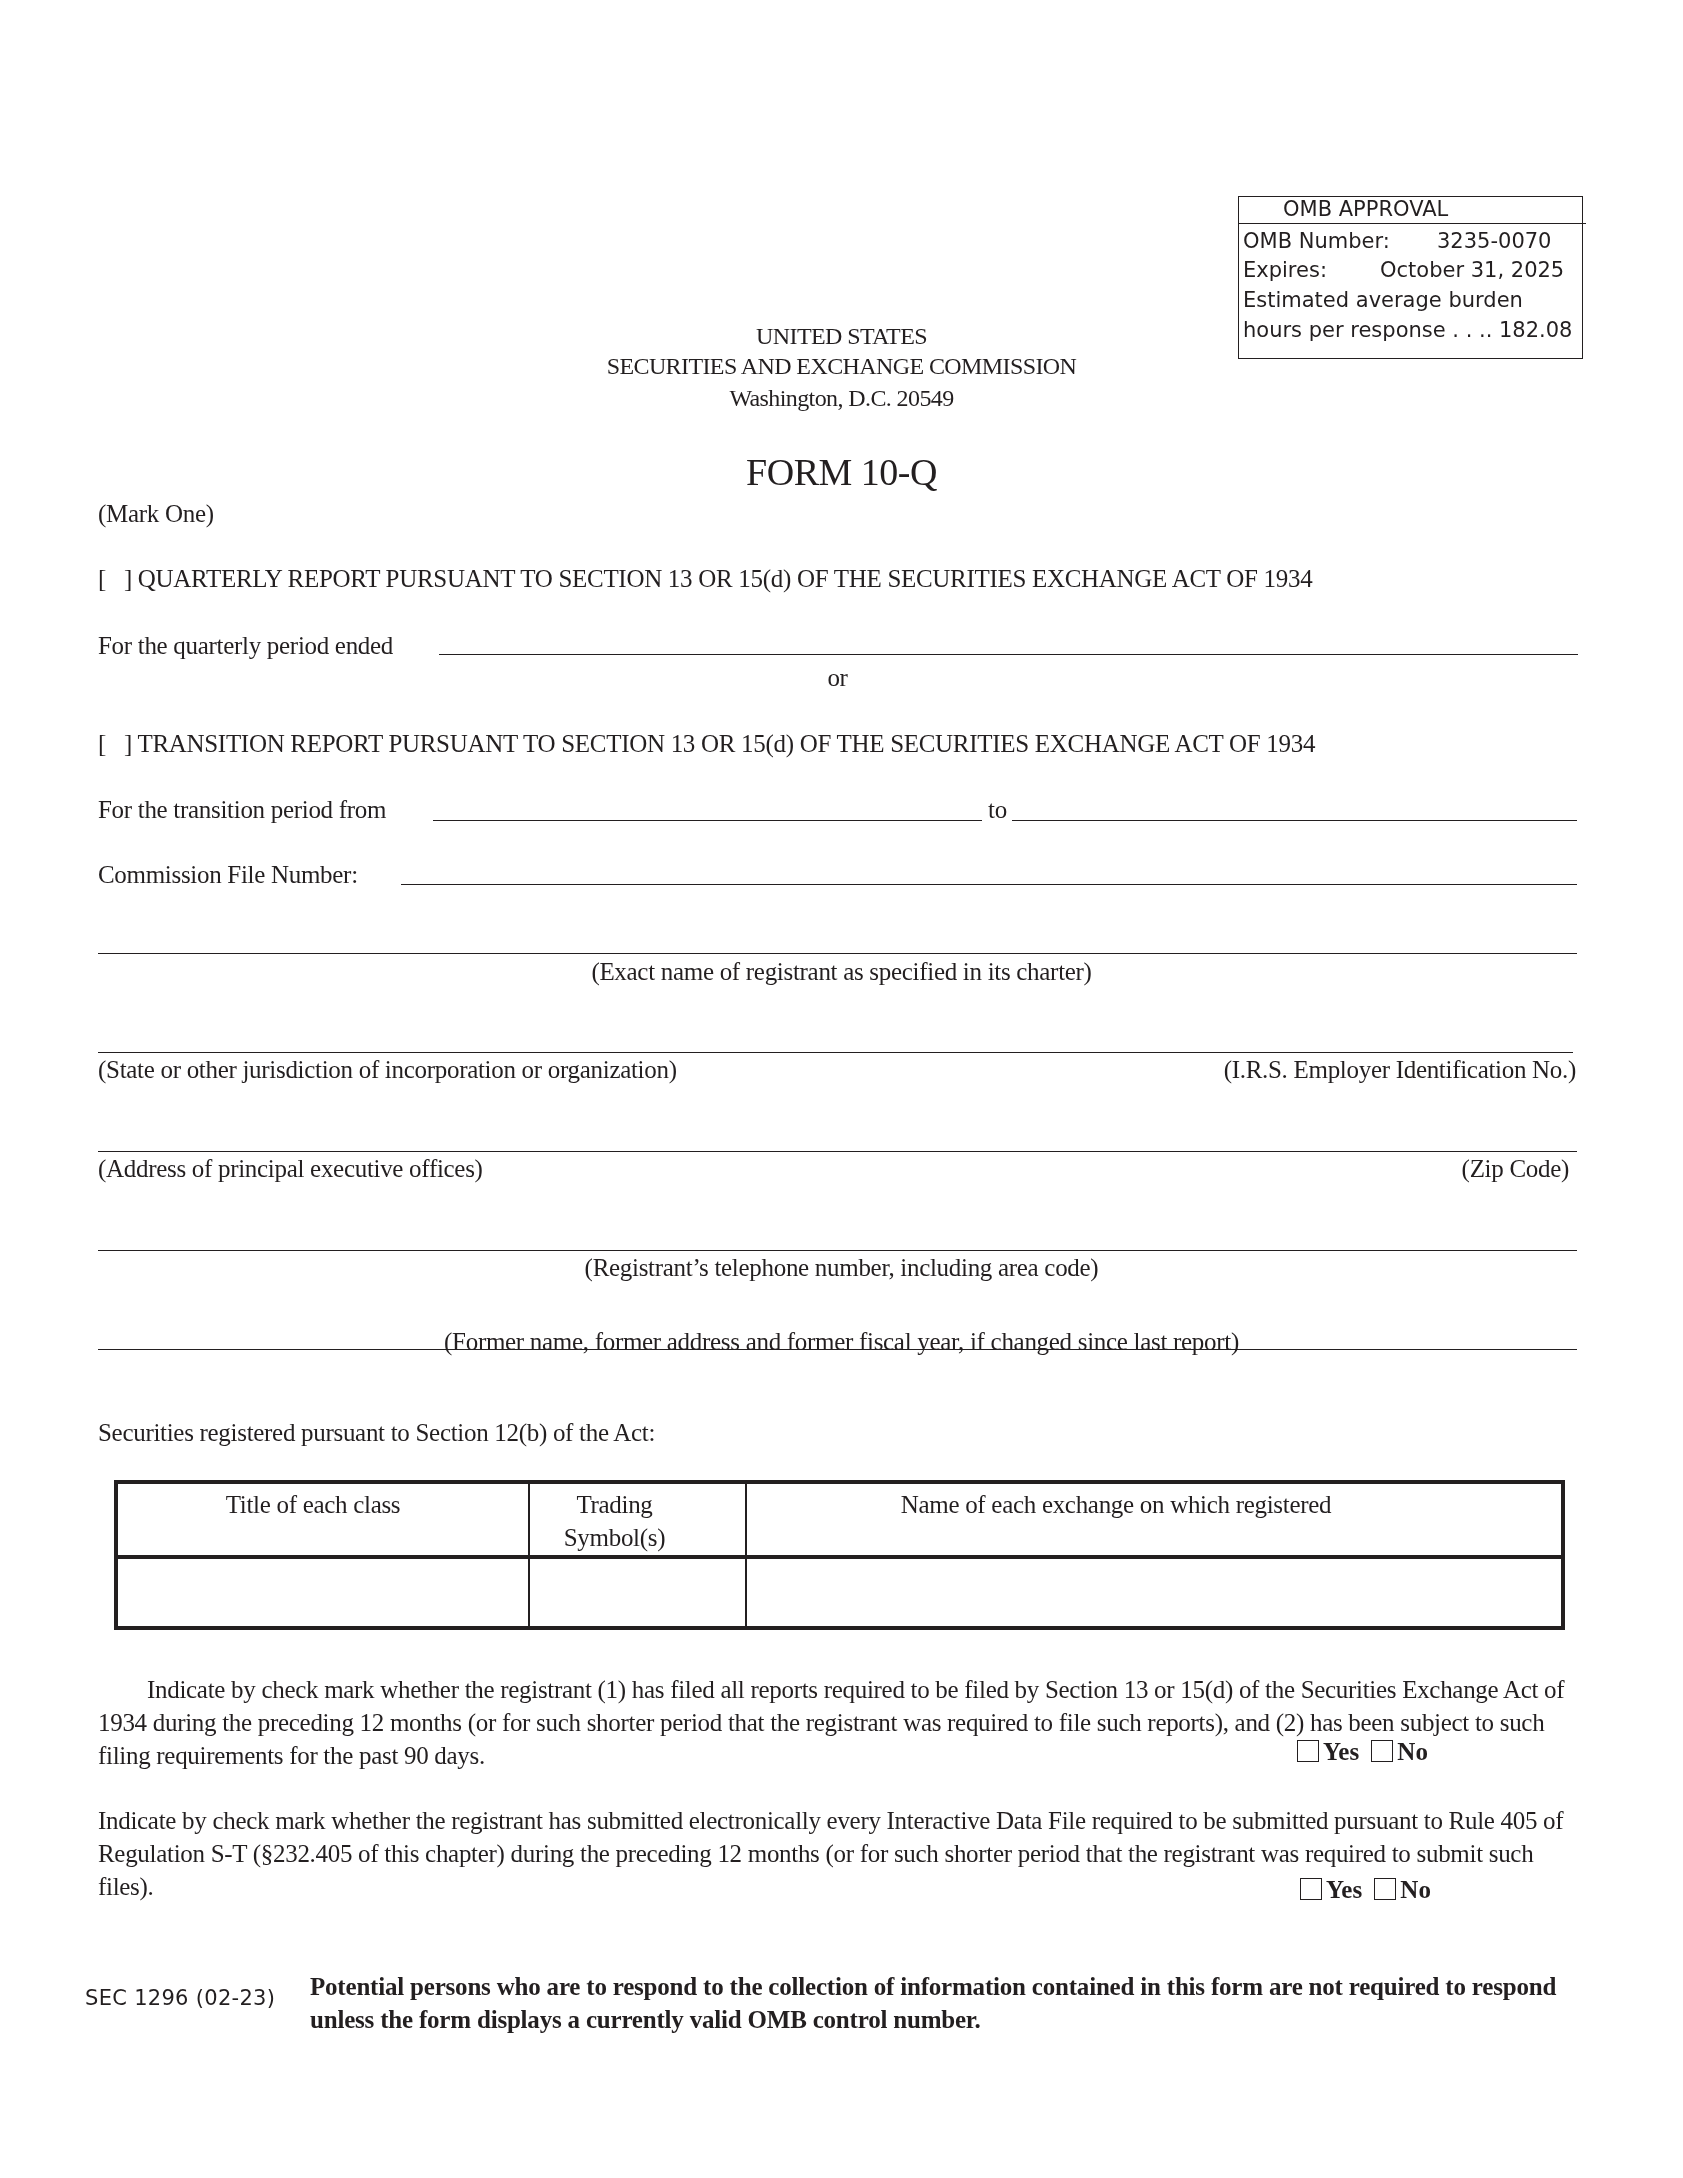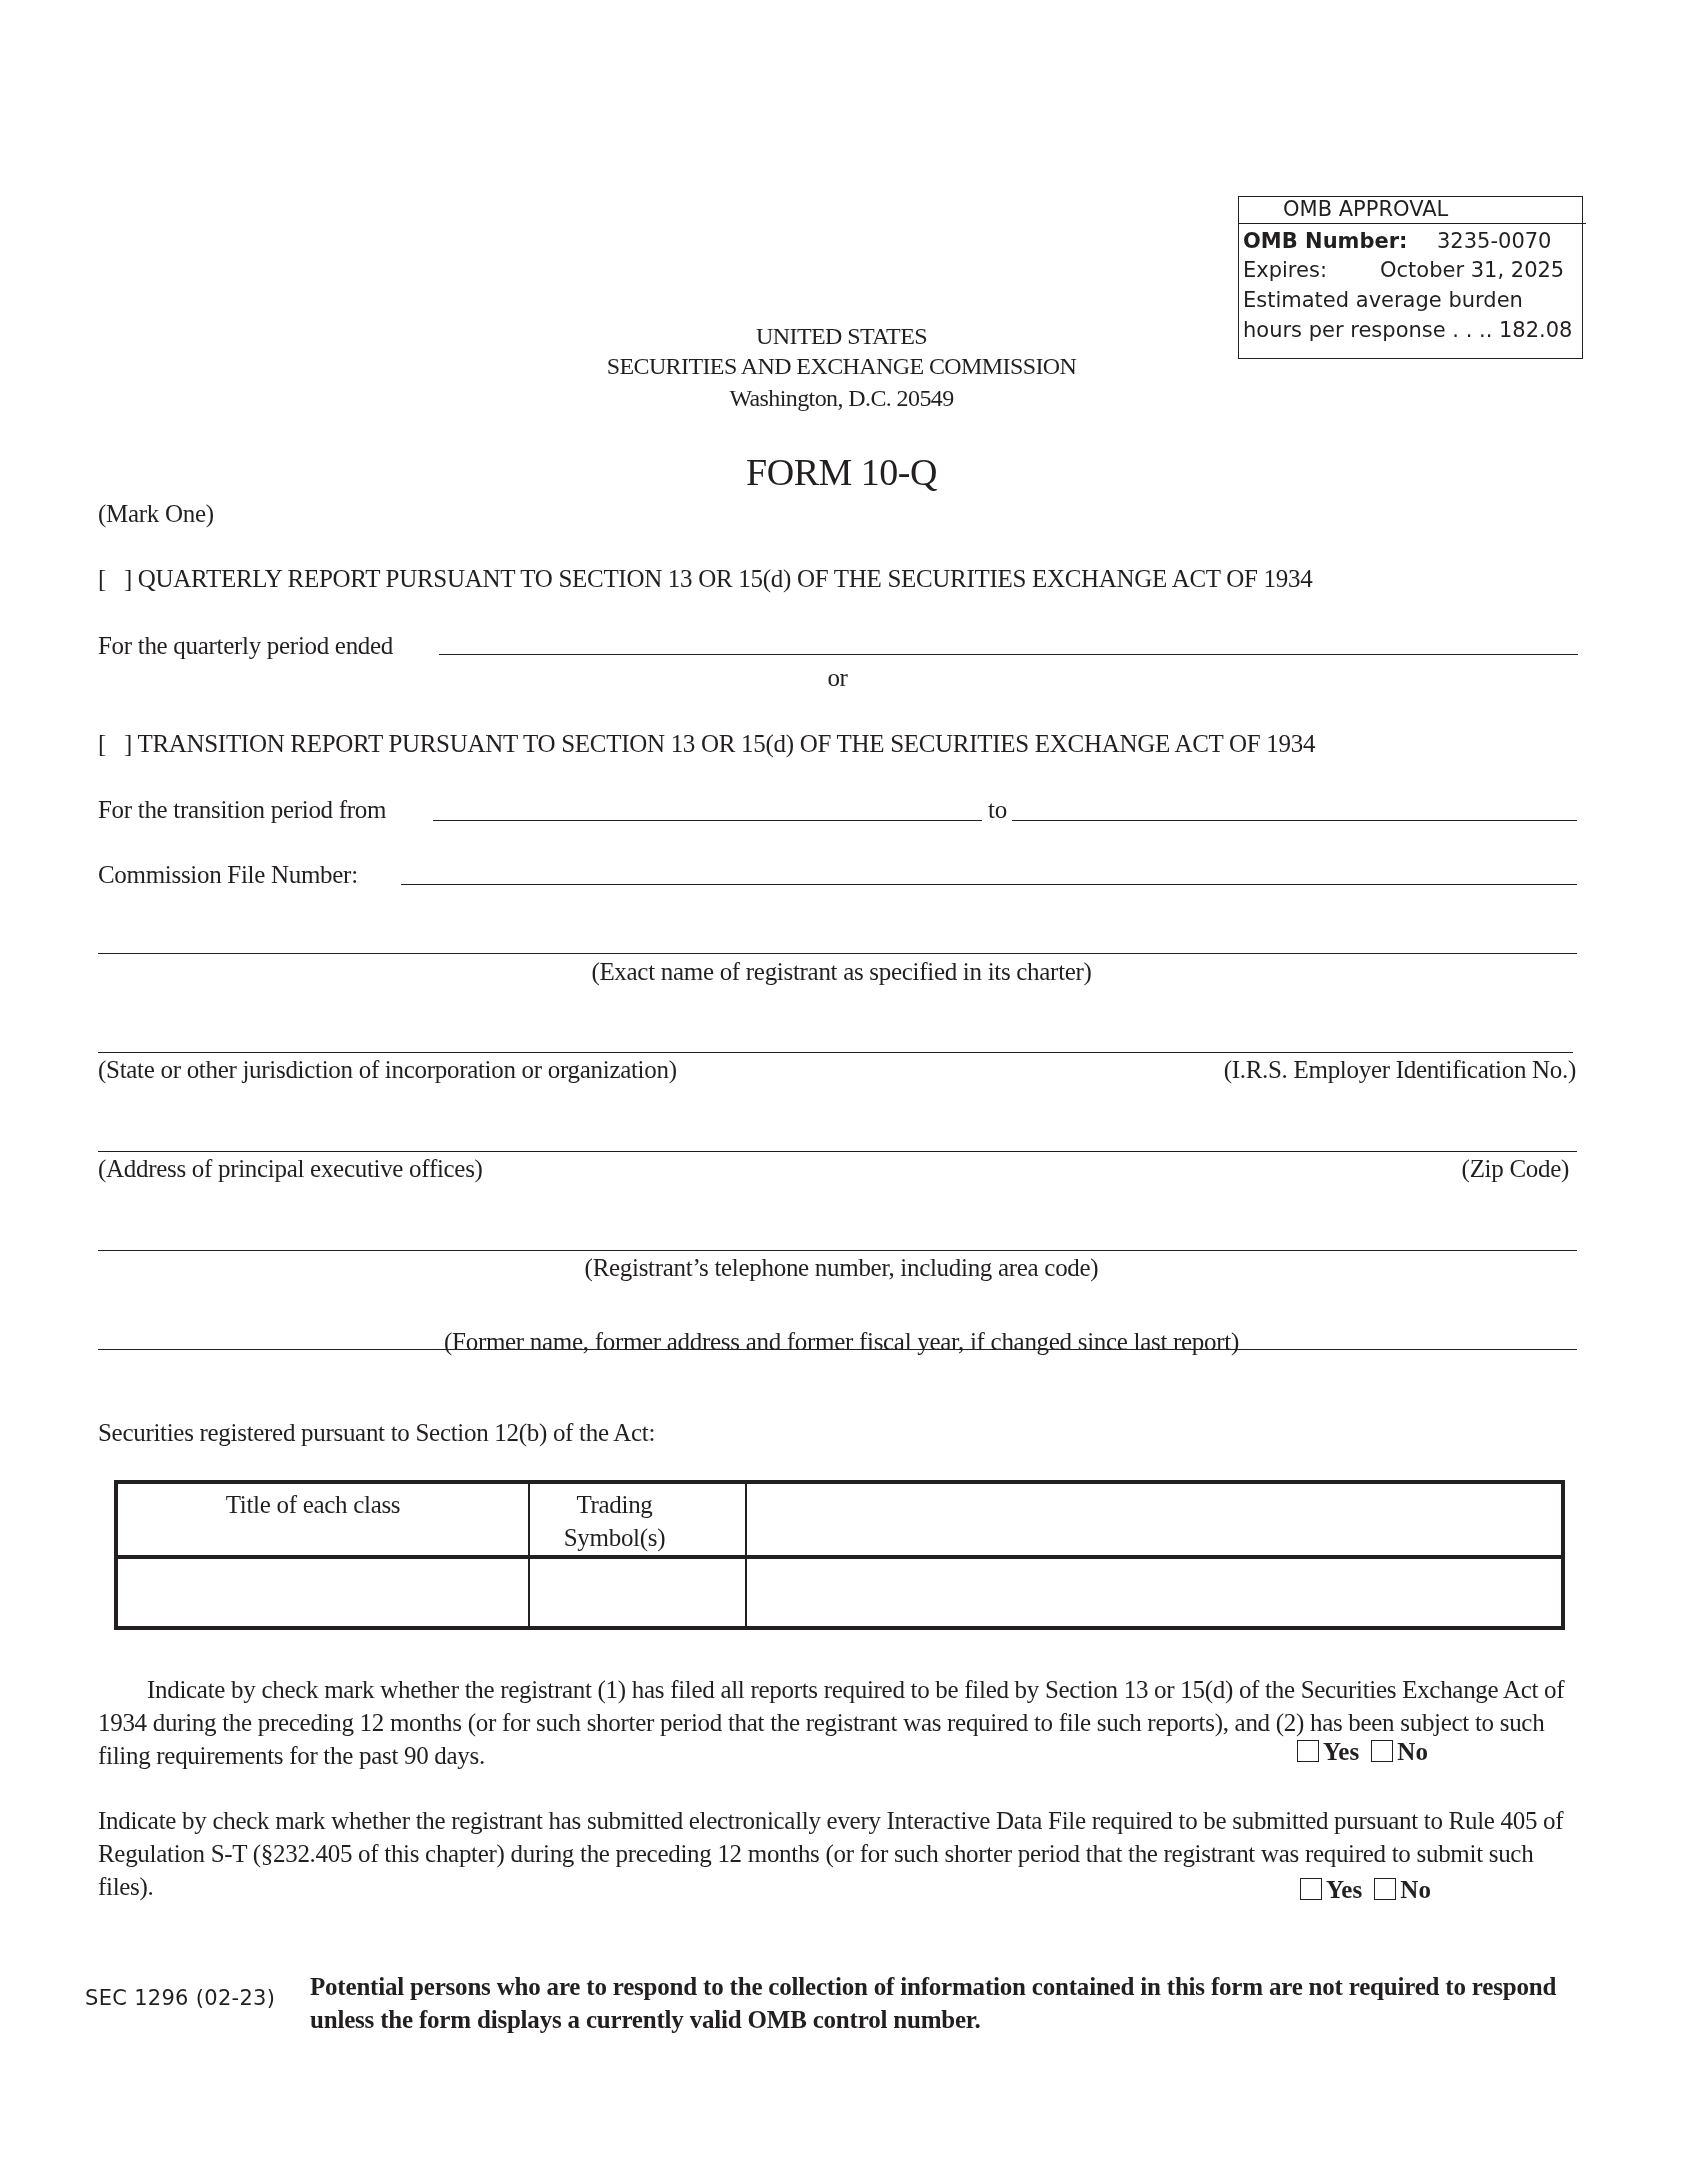--- a/index.html
+++ b/index.html
@@ -41,21 +41,21 @@
   .footer-notice { position: absolute; left: 310px; top: 1970px; width: 1277px; font-size: 25px;
                    font-weight: bold; line-height: 33px; letter-spacing: -0.2px; }
 </style>
 </head>
 <body>
 
 <div class="omb sans">
   <div class="hdr">
     <span>OMB APPROVAL</span>
   </div>
-  <span class="row" style="top:32px;font-weight:bold;">OMB Number:</span>
+  <span class="row" style="top:32px;">OMB Number:</span>
   <span class="val" style="top:32px; left:198px;">3235-0070</span>
   <span class="row" style="top:61px;">Expires:</span>
   <span class="val" style="top:61px; left:141px;">October 31, 2025</span>
   <span class="row" style="top:91px;">Estimated average burden</span>
   <span class="row" style="top:121px;">hours per response . .  ..</span>
   <span class="val" style="top:121px; left:260px;">182.08</span>
 </div>
 
 <div class="center t25" style="top:323px; font-size:24px; letter-spacing:-0.6px;">UNITED STATES</div>
 <div class="center t25" style="top:353px; font-size:24px; letter-spacing:-0.6px;">SECURITIES AND EXCHANGE COMMISSION</div>
@@ -121,20 +121,21 @@
 <div class="sec-table">
   <div class="vline" style="left:410px;"></div>
   <div class="vline" style="left:627px;"></div>
   <div class="hline"></div>
 
   <div class="th" style="left:0; width:410px; padding-right:20px; box-sizing:border-box;">Title of each class</div>
   <div class="th" style="left:410px; width:173px;">
     <div>Trading</div>
     <div>Symbol(s)</div>
   </div>
+  <div class="th" style="left:627px; width:821px; padding-right:79px; box-sizing:border-box;">Name of each exchange on which registered</div>
 
   <div class="td" style="left:0; width:410px;"></div>
   <div class="td" style="left:410px; width:217px;"></div>
   <div class="td" style="left:627px; width:821px;"></div>
 </div>
 
 <div class="para" style="top:1673px; text-indent:49px;">Indicate by check mark whether the registrant (1) has filed all reports required to be filed by Section 13 or 15(d) of the Securities Exchange Act of 1934 during the preceding 12 months (or for such shorter period that the registrant was required to file such reports), and (2) has been subject to such filing requirements for the past 90 days.</div>
 <div class="yn" style="left:1297px; top:1738px;">
   <span class="cb"></span><span>Yes</span>
   <span class="cb" style="margin-left:6px;"></span><span>No</span>

